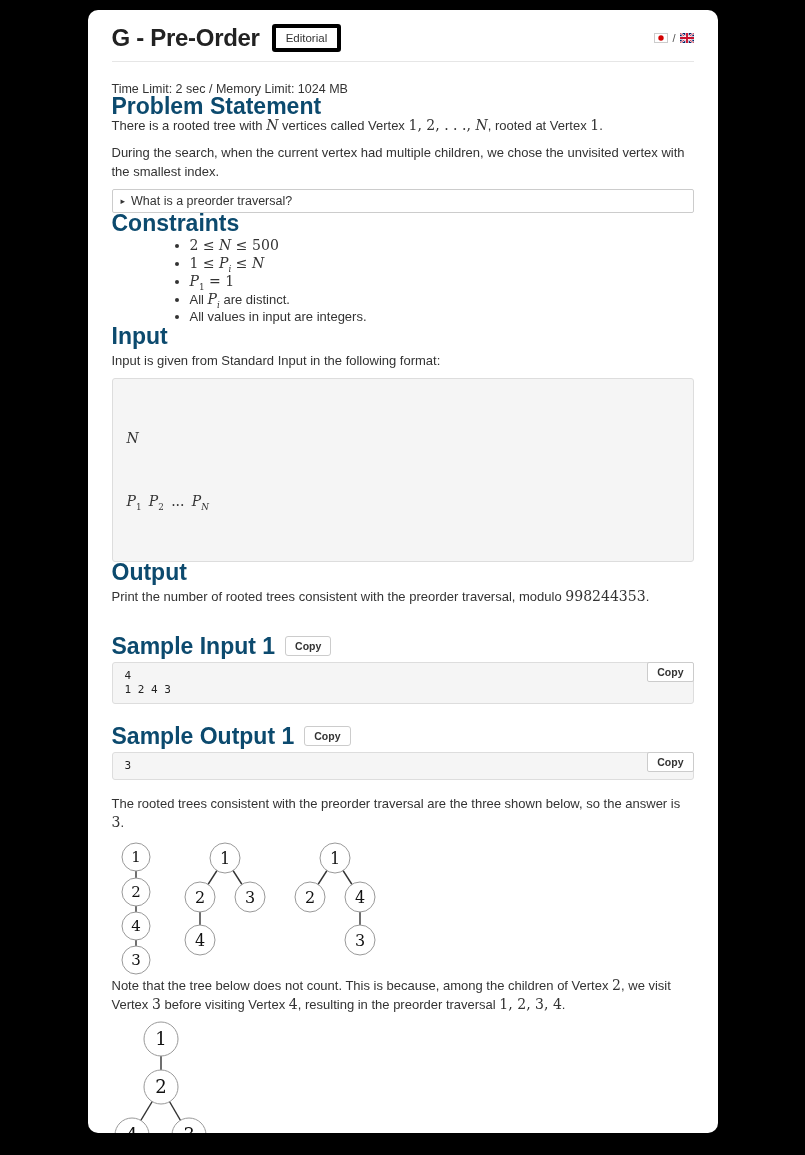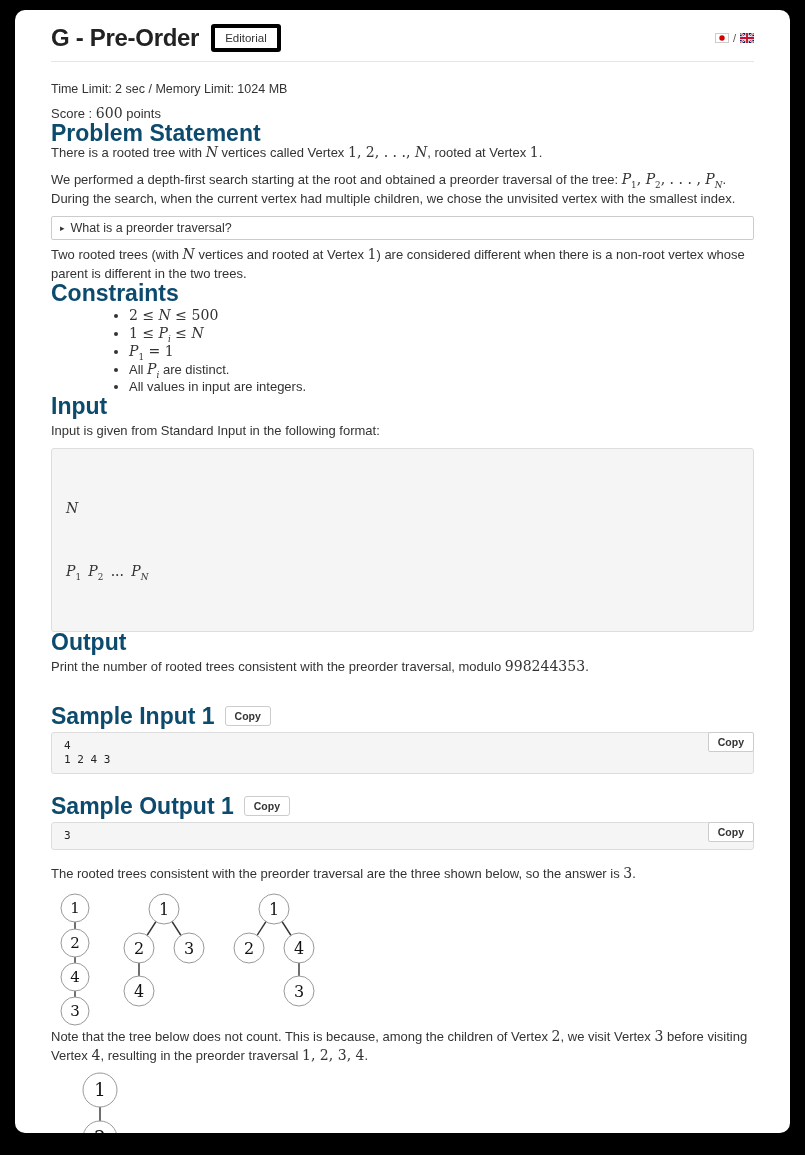--- a/index.html
+++ b/index.html
@@ -4,25 +4,25 @@
 <style>
   * { box-sizing: border-box; }
   html, body { margin: 0; padding: 0; }
   body {
     background: #000;
     width: 805px; height: 1155px;
     font-family: "Liberation Sans", sans-serif;
     color: #333;
   }
   .card {
-    width: 775px; height: 1123px;
+    width: 630px; height: 1123px;
     margin: 10px auto 0;
     background: #fff;
     border-radius: 10px;
-    padding: 14px 36px 8px;
+    padding: 14px 24px 8px;
     overflow: hidden;
     position: relative;
   }
   
   .header-row { display: flex; align-items: center; justify-content: space-between; }
   .title-wrap { display: flex; align-items: center; gap: 12px; }
   h1.page-title { margin: 0; font-size: 24px; font-weight: 700; color: #222; letter-spacing: -0.3px; }
   .editorial-btn {
     font-size: 11.5px; color: #333; background: #fff;
     border: 4px solid #000000; border-radius: 3px;
@@ -116,37 +116,34 @@
             <path d="M0,0 L14,10 M14,0 L0,10" stroke="#C8102E" stroke-width="0.8"></path>
             <path d="M7,0 V10 M0,5 H14" stroke="#fff" stroke-width="3.4"></path>
             <path d="M7,0 V10 M0,5 H14" stroke="#C8102E" stroke-width="1.9"></path>
           </svg>
       </span>
     </div>
   </div>
   <hr class="title-divider">
 
   <p class="limits" style="margin:20px 0 0;">Time Limit: 2 sec / Memory Limit: 1024 MB</p>
-  <p class="score body-text" style="margin-top:8px;">Score : <span class="math">600</span> points</p>
 
   <h3 class="sec mt-sec">Problem Statement</h3>
   <p class="body-text p-single">There is a rooted tree with <span class="math it">N</span> vertices called Vertex <span class="math">1, 2, . . ., </span><span class="math it">N</span>, rooted at Vertex <span class="math">1</span>.</p>
   <div class="p-group" style="margin-top:8px;">
-    <p class="body-text">We performed a depth-first search starting at the root and obtained a preorder traversal of the tree: <span class="math it">P</span><sub class="math">1</sub><span class="math">, </span><span class="math it">P</span><sub class="math">2</sub><span class="math">, . . . , </span><span class="math it">P</span><sub class="math it">N</sub>.</p>
     <p class="body-text">During the search, when the current vertex had multiple children, we chose the unvisited vertex with the smallest index.</p>
   </div>
 
   <details class="preorder">
     <summary>
       <span class="tri">▸</span>
       <span>What is a preorder traversal?</span>
     </summary>
   </details>
 
-  <p class="body-text" style="margin-top:5px;">Two rooted trees (with <span class="math it">N</span> vertices and rooted at Vertex <span class="math">1</span>) are considered different when there is a non-root vertex whose parent is different in the two trees.</p>
 
   <h3 class="sec mt-sec2">Constraints</h3>
   <ul class="constraints">
     <li><span class="math">2 ≤ </span><span class="math it">N</span><span class="math"> ≤ 500</span></li>
     <li><span class="math">1 ≤ </span><span class="math it">P</span><sub class="math it">i</sub><span class="math"> ≤ </span><span class="math it">N</span></li>
     <li><span class="math it">P</span><sub class="math">1</sub><span class="math"> = 1</span></li>
     <li>All <span class="math it">P</span><sub class="math it">i</sub> are distinct.</li>
     <li>All values in input are integers.</li>
   </ul>
 

